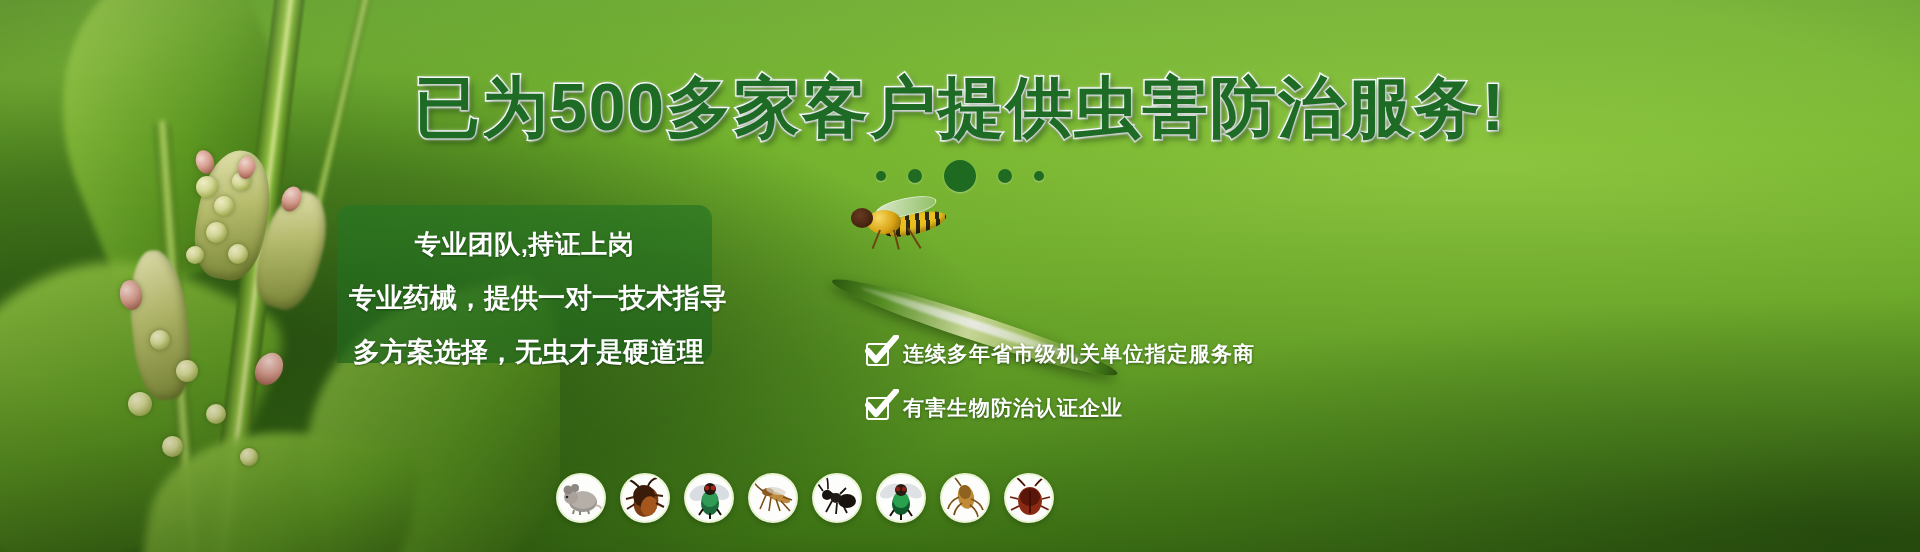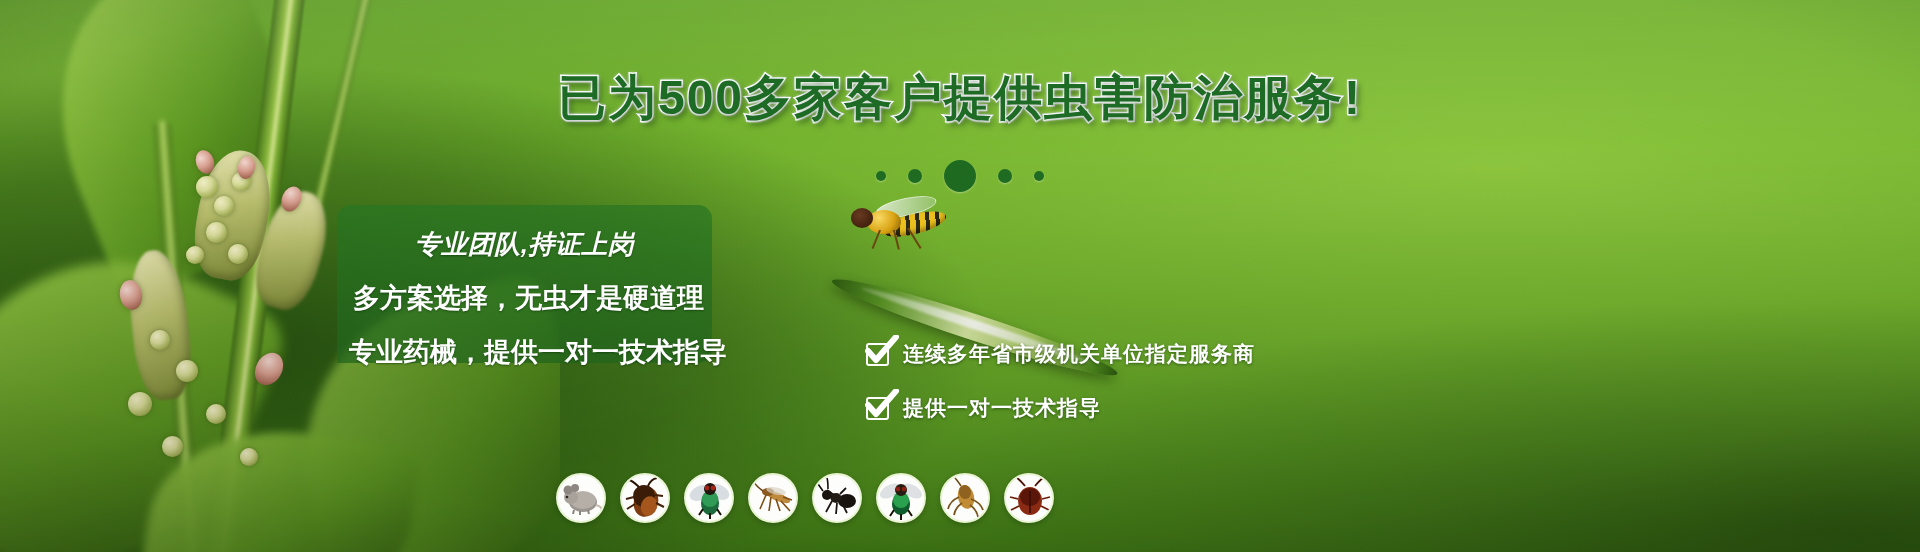--- a/index.html
+++ b/index.html
@@ -96,21 +96,21 @@
     transform:rotate(-12deg);
     background:linear-gradient(100deg,rgba(255,255,255,.78),rgba(220,235,245,.28));
     border:1px solid rgba(255,255,255,.55);
   }
   .fly-leg{position:absolute;width:2px;height:20px;background:#6d4a12;transform-origin:top center;}
 
   
   .headline{
     position:absolute;left:0;right:0;top:74px;
     text-align:center;
-    font-size:48px;line-height:1;
+    font-size:66px;line-height:1;
     font-weight:bold;
     letter-spacing:2px;
     color:#1d6b25;
     -webkit-text-stroke:3px #ffffff;
     paint-order:stroke fill;
     text-shadow:
       0 0 4px rgba(255,255,255,.95),
       3px 4px 6px rgba(10,40,8,.55),
       0 2px 0 rgba(255,255,255,.55);
     white-space:nowrap;
@@ -137,21 +137,21 @@
   .panel{
     position:absolute;left:337px;top:205px;width:375px;height:158px;
     background:linear-gradient(180deg, rgba(40,118,34,.72), rgba(32,100,28,.72));
     border-radius:14px 14px 14px 0;
     padding:10px 0 0 0;
   }
   .panel-line{
     color:#ffffff;font-weight:bold;text-align:center;white-space:nowrap;
     text-shadow:0 1px 2px rgba(10,40,8,.5);
   }
-  .panel-line.pl1{font-size:26px;margin-top:12px;letter-spacing:.5px;font-style:italic;}
+  .panel-line.pl1{font-size:26px;margin-top:12px;letter-spacing:.5px;}
   .panel-line.pl2{font-size:27px;margin-top:18px;margin-left:8px;}
   .panel-line.pl3{font-size:27px;margin-top:18px;margin-left:12px;}
 
   
   .checklist{position:absolute;left:866px;top:340px;}
   .check-row{display:flex;align-items:center;gap:14px;margin-bottom:26px;}
   .check-box{
     position:relative;width:23px;height:23px;
     border:2px solid #ffffff;border-radius:3px;flex:0 0 auto;
   }
@@ -239,40 +239,40 @@
   <div class="dots">
     <span class="dot d1"></span>
     <span class="dot d2"></span>
     <span class="dot d3"></span>
     <span class="dot d4"></span>
     <span class="dot d5"></span>
   </div>
 
   <div class="panel">
     <div class="panel-line pl1">专业团队,持证上岗</div>
+    <div class="panel-line pl3">专业药械，提供一对一技术指导</div>
     <div class="panel-line pl2">多方案选择，无虫才是硬道理</div>
-    <div class="panel-line pl3">专业药械，提供一对一技术指导</div>
   </div>
 
   <div class="checklist">
     <div class="check-row">
       <span class="check-box">
         <svg width="34" height="32" viewBox="0 0 34 32">
           <path d="M3 16 L11 25 L31 2" fill="none" stroke="#ffffff" stroke-width="6" stroke-linecap="round" stroke-linejoin="round"></path>
         </svg>
       </span>
       <span class="check-text">连续多年省市级机关单位指定服务商</span>
     </div>
     <div class="check-row">
       <span class="check-box">
         <svg width="34" height="32" viewBox="0 0 34 32">
           <path d="M3 16 L11 25 L31 2" fill="none" stroke="#ffffff" stroke-width="6" stroke-linecap="round" stroke-linejoin="round"></path>
         </svg>
       </span>
-      <span class="check-text">提供一对一技术指导</span>
+      <span class="check-text">有害生物防治认证企业</span>
     </div>
   </div>
 
   <div class="pests">
 
     <span class="pest" title="鼠">
       <svg width="46" height="46" viewBox="0 0 46 46">
         <ellipse cx="25" cy="27" rx="14" ry="10" fill="#9b958f"></ellipse>
         <ellipse cx="25" cy="25" rx="13" ry="9" fill="#b5afa8"></ellipse>
         <circle cx="13" cy="22" r="7" fill="#a9a29b"></circle>

